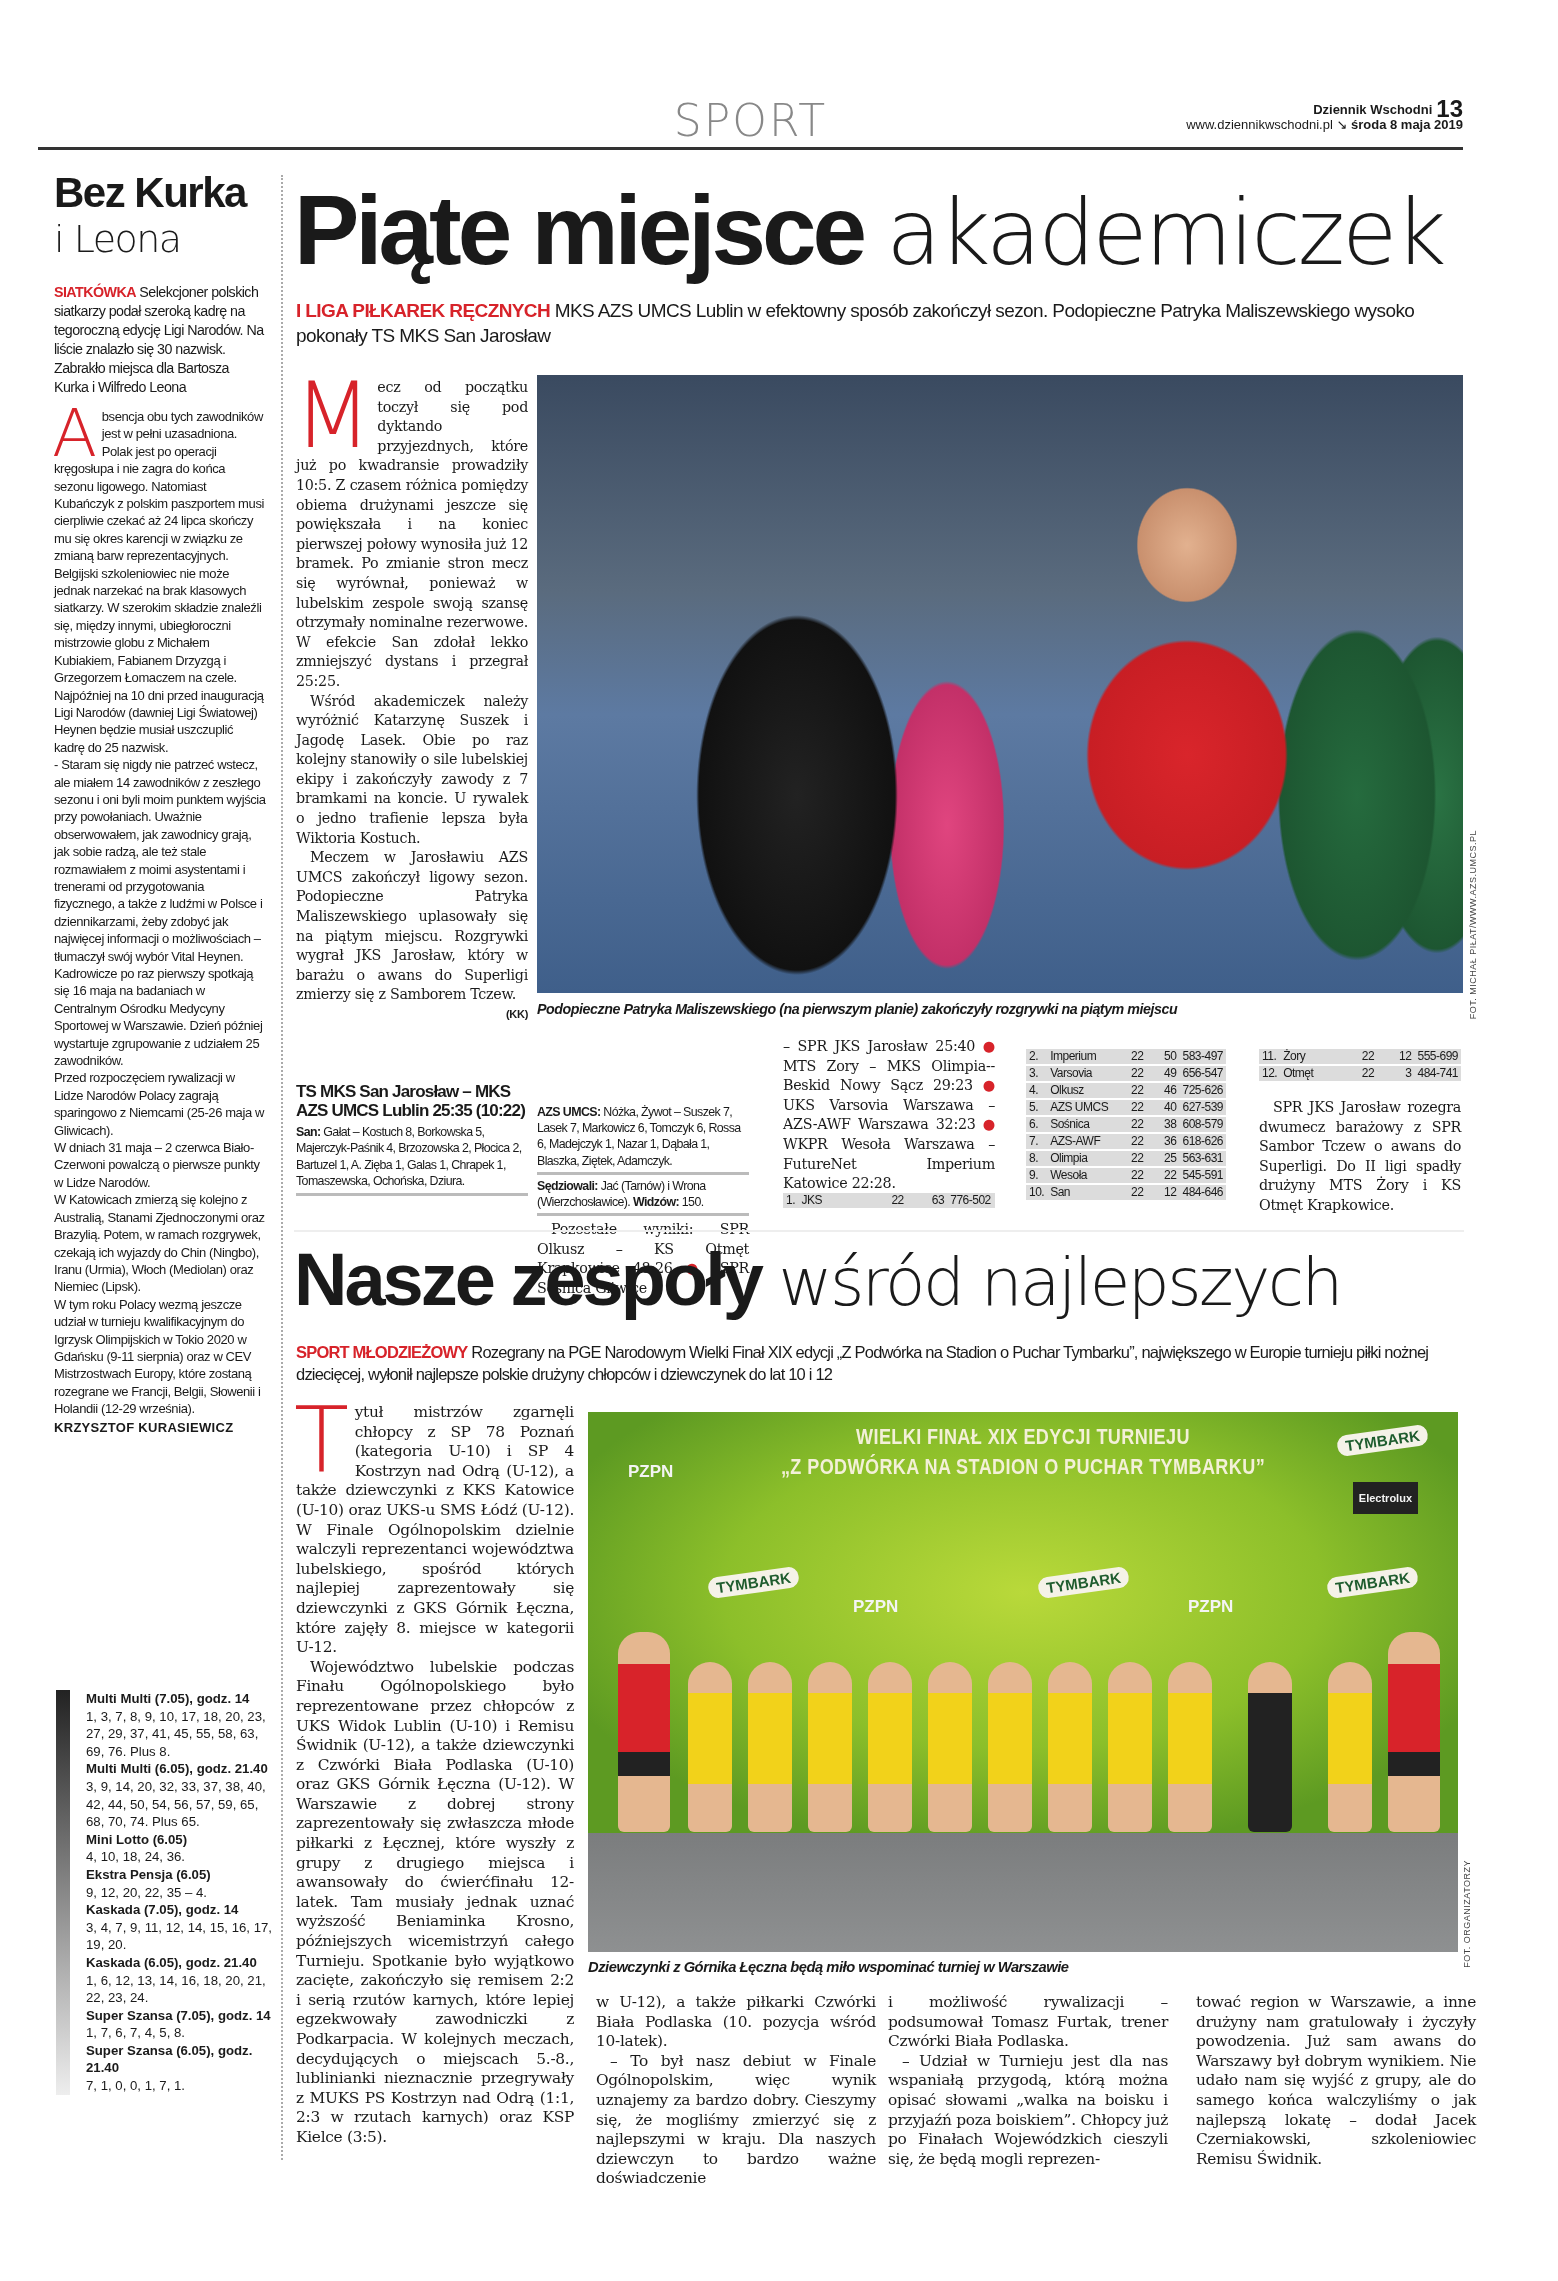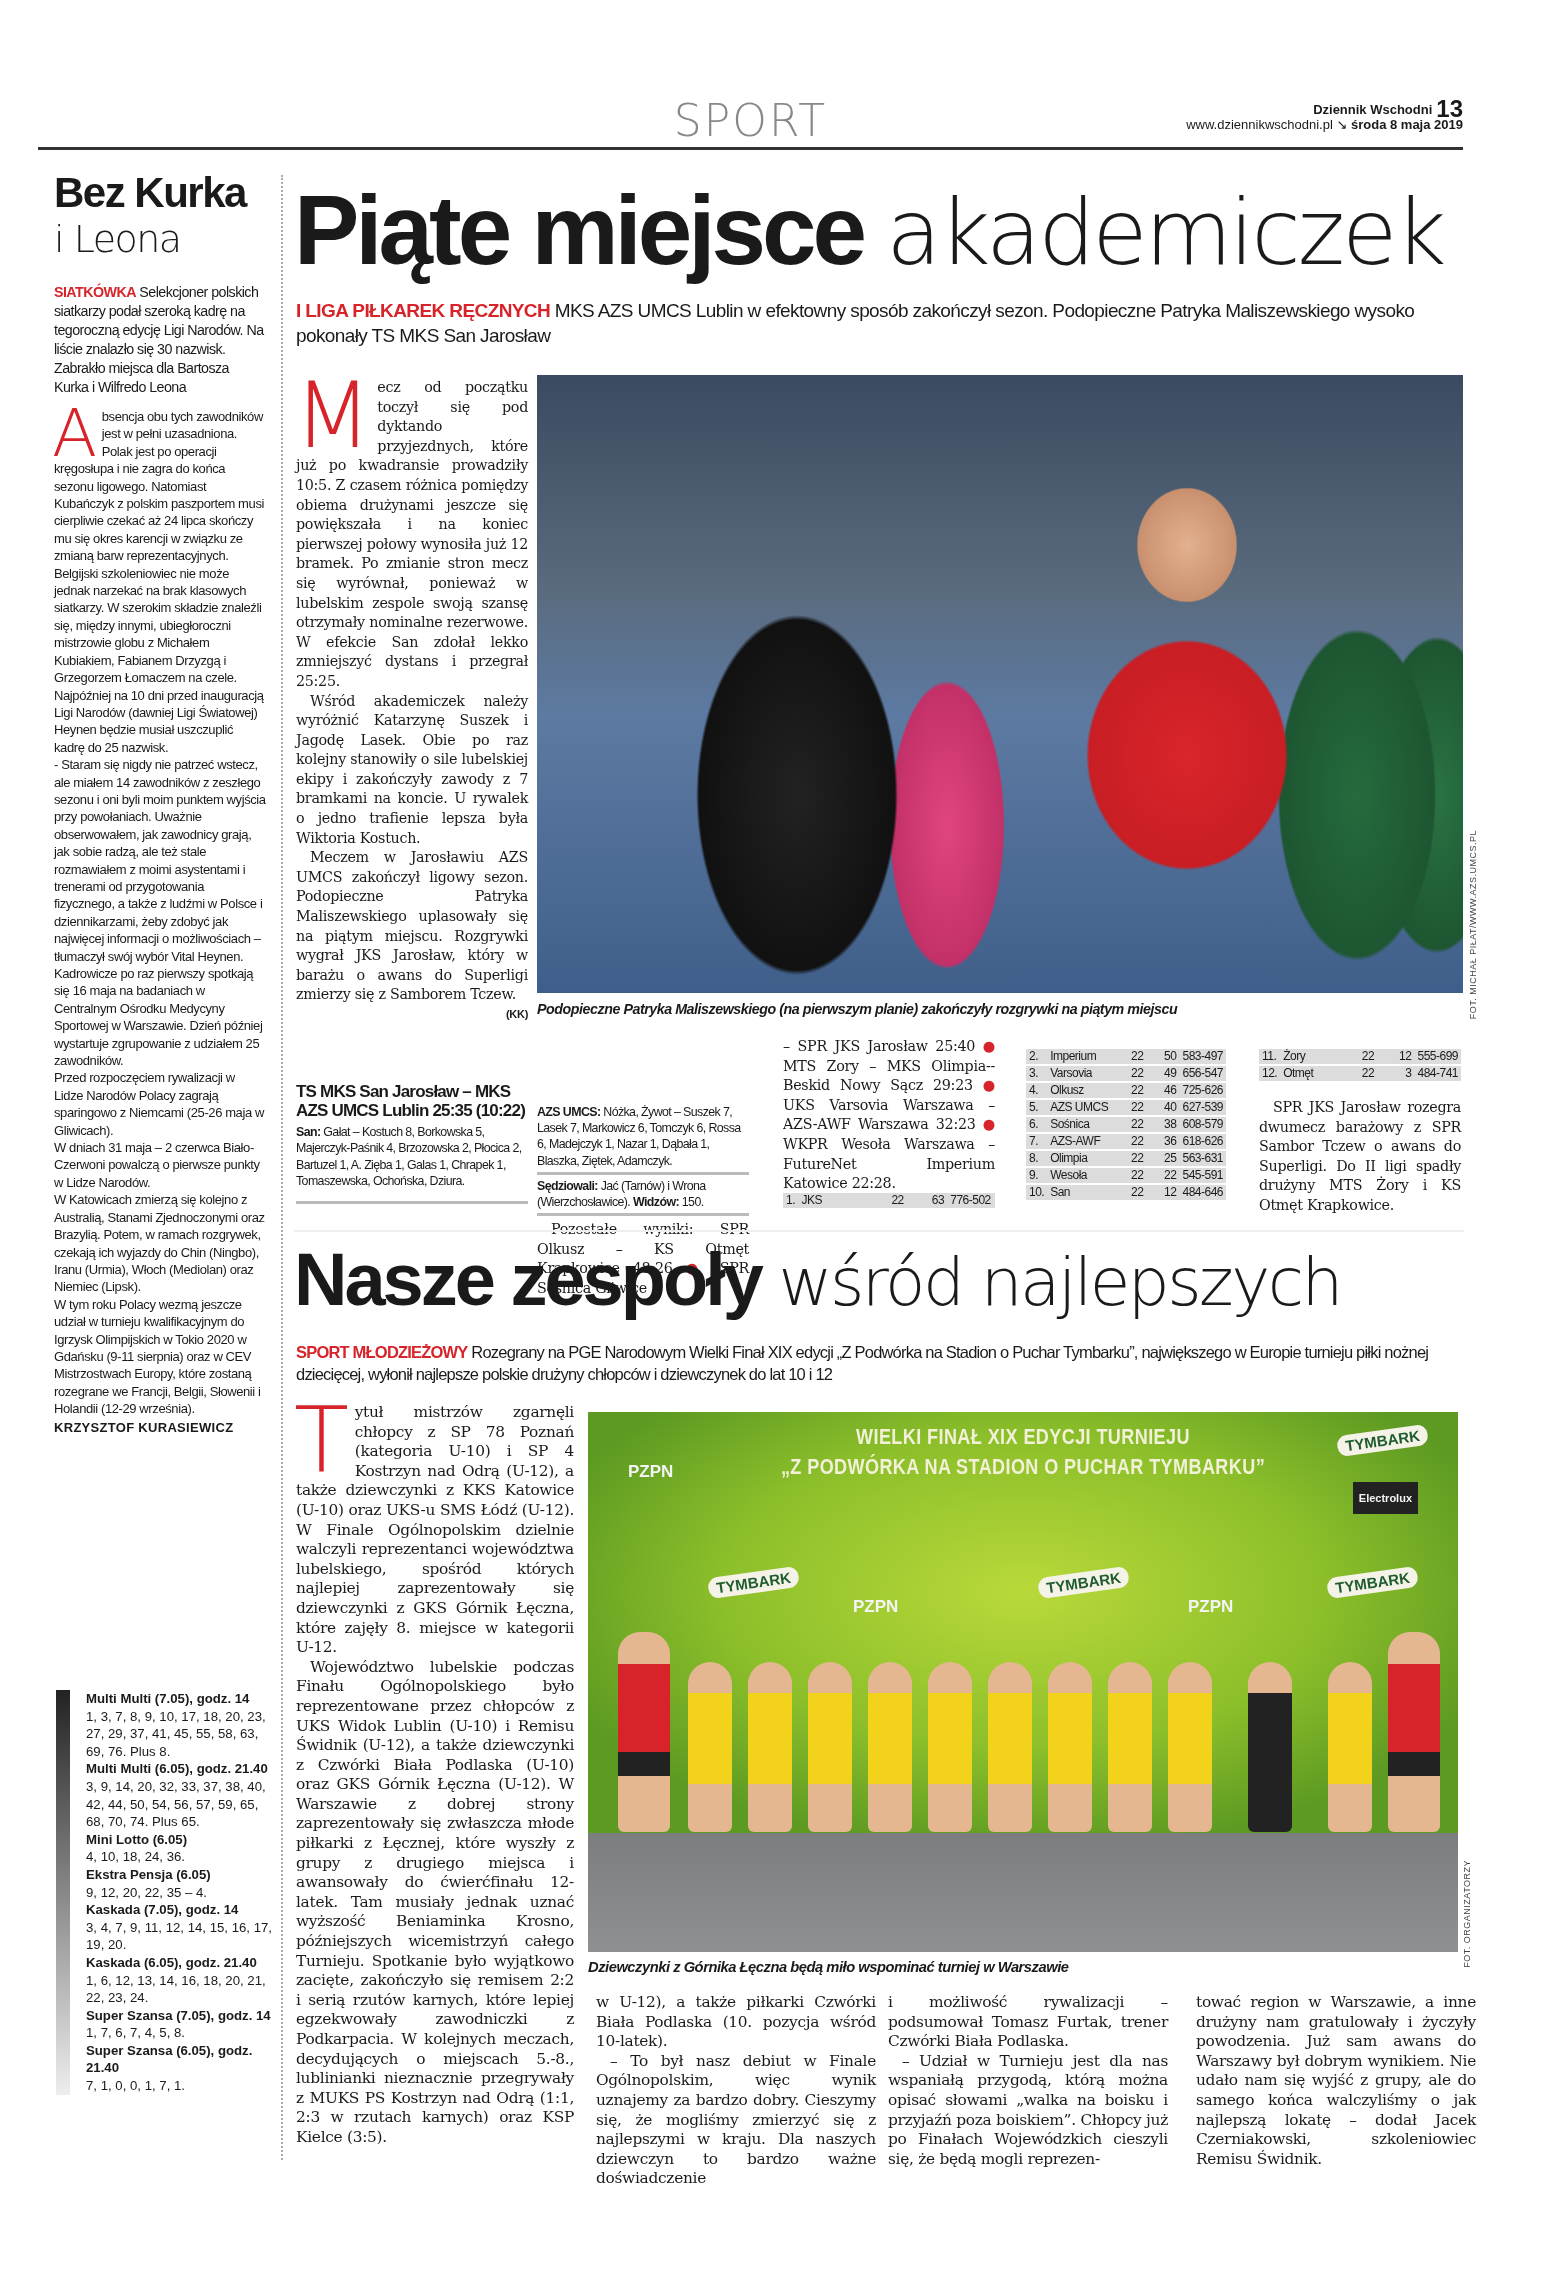--- a/index.html
+++ b/index.html
@@ -40,21 +40,21 @@
   .serif-col { font-family: "DejaVu Serif", serif; font-size: 14.3px; line-height: 19.6px; text-align: justify; letter-spacing: -0.3px; }
   .serif-col p { margin: 0; text-indent: 14px; }
   .serif-col p.first { text-indent: 0; }
   .dropcap-serif { float: left; font-family: "DejaVu Sans", sans-serif; font-weight: 200; font-size: 90px; line-height: 72px; color: #d7232a; margin: 2px 6px 0 -2px; }
 
   .a1-col1 { position: absolute; left: 296px; top: 378px; width: 232px; }
   .byline { text-align: right; font-family: "Liberation Sans", sans-serif; font-weight: bold; font-size: 11px; }
 
   .result-box { position: absolute; left: 296px; top: 1082px; width: 232px; }
   .result-box .match { font-family: "Liberation Sans", sans-serif; font-weight: bold; font-size: 17px; line-height: 19px; letter-spacing: -0.8px; }
-  .result-box .roster { font-family: "Liberation Sans", sans-serif; font-size: 12.4px; line-height: 16.4px; letter-spacing: -0.6px; margin-top: 4px; padding-bottom: 11px; border-bottom: 3px solid #bbb; }
+  .result-box .roster { font-family: "Liberation Sans", sans-serif; font-size: 12.4px; line-height: 16.4px; letter-spacing: -0.6px; margin-top: 4px; padding-bottom: 3px; border-bottom: 3px solid #bbb; }
   .lbl { font-weight: bold; }
 
   .photo { position: absolute; overflow: hidden; }
   .photo1 { left: 537px; top: 375px; width: 926px; height: 618px;
     background:
       radial-gradient(ellipse 140px 160px at 650px 380px, #d9252b 0%, #c81e24 70%, transparent 72%),
       radial-gradient(ellipse 70px 80px at 650px 170px, #e2b18f 0%, #c9906e 70%, transparent 72%),
       radial-gradient(ellipse 110px 230px at 820px 420px, #256b3e 0%, #1d5631 70%, transparent 72%),
       radial-gradient(ellipse 90px 220px at 900px 420px, #2a7344 0%, #1d5631 70%, transparent 72%),
       radial-gradient(ellipse 140px 250px at 260px 420px, #222 0%, #111 70%, transparent 72%),

